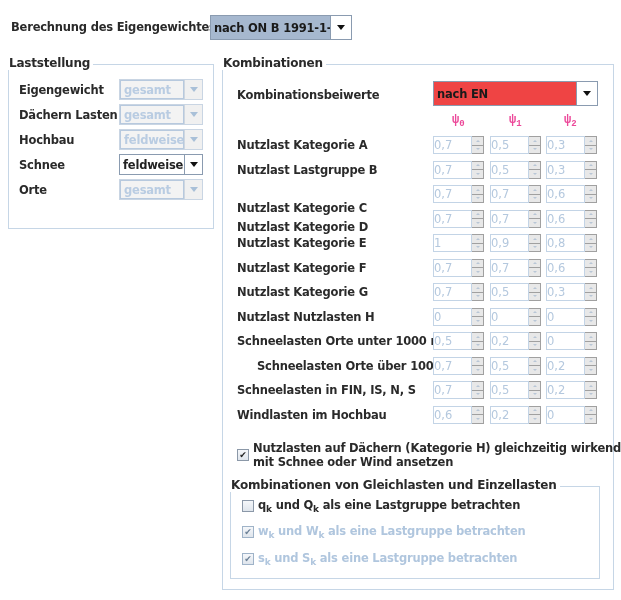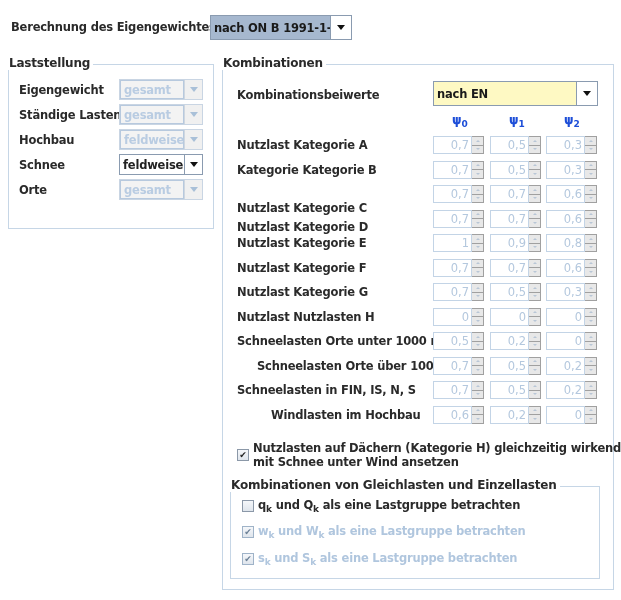--- a/index.html
+++ b/index.html
@@ -9,40 +9,40 @@
     font-family: "DejaVu Sans", sans-serif; font-size: 11.5px; color: #222;
   }
   .lbl { position: absolute; font-weight: bold; color: #2a2a2a; white-space: nowrap; font-size: 11.5px; letter-spacing: -0.2px; }
 
   
   .combo { position: absolute; border: 1px solid #8a9bb0; background: #fff; display: flex; }
   .combo .val { flex: 1; padding-left: 3px; font-weight: bold; white-space: nowrap; overflow: hidden; display: flex; align-items: center; letter-spacing: -0.2px; }
   .combo .btn { width: 21px; border-left: 1px solid #8a9bb0; display: flex; align-items: center; justify-content: center; background: #fff; }
   .combo .tri { width: 0; height: 0; border-left: 4.5px solid transparent; border-right: 4.5px solid transparent; border-top: 5px solid #111; }
   .combo.selected .val { background: #a6b8cf; color: #1a1a1a; }
-  .combo.gray .val { background: #fef9c3; color: #1a1a1a; }
+  .combo.gray .val { background: #ef4444; color: #1a1a1a; }
   .combo.disabled { border-color: #c9d5e3; }
   .combo.disabled .val { color: #b9cce2; background: #f3f3f3; border: 1px solid #b7c9de; }
   .combo.disabled .btn { border-left-color: #cfd7e0; background: #f0f0f0; }
   .combo.disabled .tri { border-top-color: #a9c0d8; }
 
   
   .group { position: absolute; border: 1px solid #c6d6e6; }
   .group-title { position: absolute; background: #fff; font-weight: bold; color: #2a2a2a; padding: 0 3px 0 1px; white-space: nowrap; font-size: 12px; letter-spacing: -0.2px; }
 
   
   .spin { position: absolute; width: 51px; height: 18px; display: flex; }
-  .spin .field { flex: 1; border: 1px solid #c3d4e6; color: #b4c8de; text-align: right; padding-right: 2px; font-size: 11.5px; line-height: 16px; background: #fff; }
+  .spin .field { flex: 1; border: 1px solid #c3d4e6; color: #b4c8de; text-align: left; padding-right: 2px; font-size: 11.5px; line-height: 16px; background: #fff; }
   .spin .arrows { width: 12px; display: flex; flex-direction: column; border: 1px solid #a0a0a0; border-left: none; background: #e8e8e8; }
   .spin .arrows div { flex: 1; display: flex; align-items: center; justify-content: center; }
   .spin .arrows div + div { border-top: 1px solid #a0a0a0; }
   .spin .up { width: 0; height: 0; border-left: 2px solid transparent; border-right: 2px solid transparent; border-bottom: 2px solid #b8c6d6; }
   .spin .dn { width: 0; height: 0; border-left: 2px solid transparent; border-right: 2px solid transparent; border-top: 2px solid #b8c6d6; }
 
-  .psi { position: absolute; font-weight: bold; color: #1d4ed8; font-size: 12px; }
+  .psi { position: absolute; font-weight: bold; color: #ec4899; font-size: 12px; font-family: Liberation Mono, monospace; }
   .psi sub { font-size: 9px; font-weight: bold; }
 
   
   .cb { position: absolute; width: 12px; height: 12px; border: 1px solid #8b98a8; background: linear-gradient(#f5f7fa, #dfe5ec); display: flex; align-items: center; justify-content: center; font-size: 9px; line-height: 9px; color: #222; }
   .cb.disabled { border-color: #9fb3c8; color: #6a7f95; }
   .cbtext { position: absolute; font-weight: bold; color: #2a2a2a; white-space: nowrap; font-size: 11.5px; letter-spacing: -0.2px; }
   .cbtext.disabled { color: #b0c6de; }
   .cbtext sub { font-size: 9px; }
 </style>
 </head>
@@ -60,21 +60,21 @@
 <div class="group-title" style="left:8px; top:56px;">Laststellung</div>
 
 <div class="lbl" style="left:19px; top:83px;">Eigengewicht</div>
 <div class="combo disabled" style="left:119px; top:79px; width:84px; height:21px;">
   <div class="val">gesamt</div>
   <div class="btn" style="width:18px;">
       <div class="tri"></div>
     </div>
 </div>
 
-<div class="lbl" style="left:19px; top:108px;">Ständige Lasten</div>
+<div class="lbl" style="left:19px; top:108px;">Dächern Lasten</div>
 <div class="combo disabled" style="left:119px; top:104px; width:84px; height:21px;">
   <div class="val">gesamt</div>
   <div class="btn" style="width:18px;">
       <div class="tri"></div>
     </div>
 </div>
 
 <div class="lbl" style="left:19px; top:133px;">Hochbau</div>
 <div class="combo disabled" style="left:119px; top:129px; width:84px; height:21px;">
   <div class="val">feldweise</div>
@@ -142,21 +142,21 @@
       <div class="field">0,3</div>
       <div class="arrows">
         <div>
           <span class="up"></span>
         </div>
         <div>
           <span class="dn"></span>
         </div>
       </div>
     </div>
-    <div class="lbl" style="left: 237px; top: 162.5px;">Kategorie Kategorie B</div>
+    <div class="lbl" style="left: 237px; top: 162.5px;">Nutzlast Lastgruppe B</div>
     <div class="spin" style="left: 433px; top: 160.5px;">
       <div class="field">0,7</div>
       <div class="arrows">
         <div>
           <span class="up"></span>
         </div>
         <div>
           <span class="dn"></span>
         </div>
       </div>
@@ -482,21 +482,21 @@
       <div class="field">0,2</div>
       <div class="arrows">
         <div>
           <span class="up"></span>
         </div>
         <div>
           <span class="dn"></span>
         </div>
       </div>
     </div>
-    <div class="lbl" style="left: 237px; top: 407.5px; margin-left: 34px;">Windlasten im Hochbau</div>
+    <div class="lbl" style="left: 237px; top: 407.5px;">Windlasten im Hochbau</div>
     <div class="spin" style="left: 433px; top: 405.5px;">
       <div class="field">0,6</div>
       <div class="arrows">
         <div>
           <span class="up"></span>
         </div>
         <div>
           <span class="dn"></span>
         </div>
       </div>
@@ -522,21 +522,21 @@
           <span class="dn"></span>
         </div>
       </div>
     </div>
   </div>
 
 <div class="cb" style="left:237px; top:449px;">
     <span>✔</span>
   </div>
 <div class="cbtext" style="left:253px; top:441px;">Nutzlasten auf Dächern (Kategorie H) gleichzeitig wirkend</div>
-<div class="cbtext" style="left:253px; top:455px;">mit Schnee unter Wind ansetzen</div>
+<div class="cbtext" style="left:253px; top:455px;">mit Schnee oder Wind ansetzen</div>
 
 <div class="group" style="left:230px; top:486px; width:370px; height:93px;"></div>
 <div class="group-title" style="left:230px; top:478px;">Kombinationen von Gleichlasten und Einzellasten</div>
 
 <div class="cb" style="left:242px; top:500px;"></div>
 <div class="cbtext" style="left:258px; top:498px;"><span>q</span><sub>k</sub> <span>und</span> <span>Q</span><sub>k</sub> <span>als eine Lastgruppe betrachten</span></div>
 
 <div class="cb disabled" style="left:242px; top:526px;">
     <span>✔</span>
   </div>

